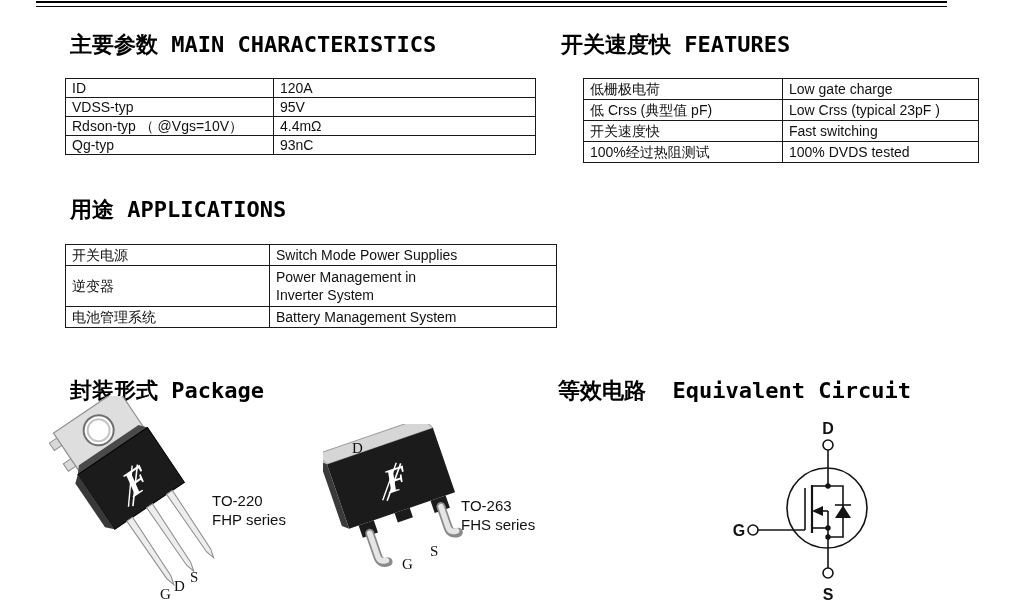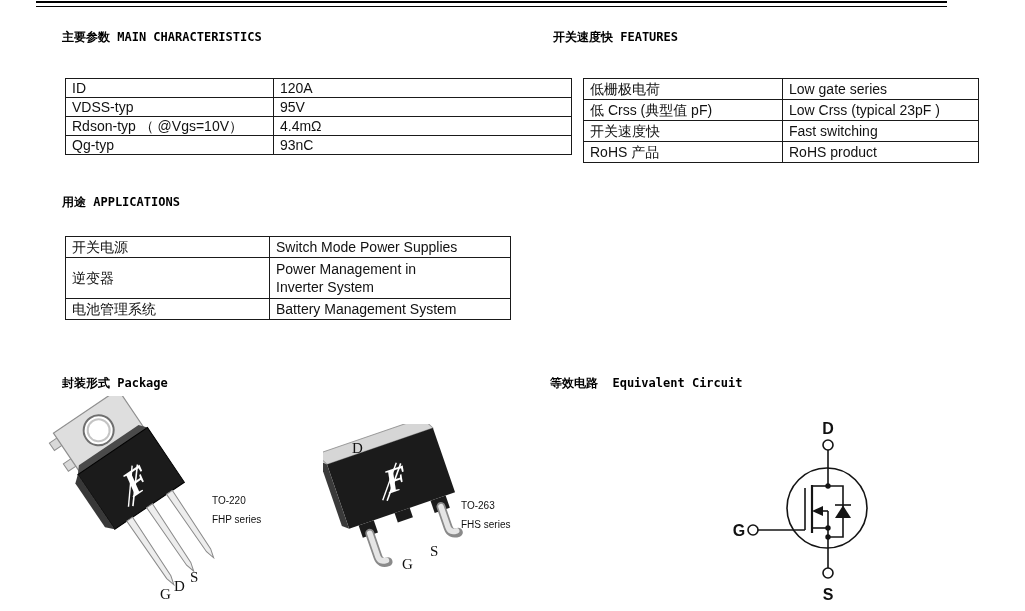--- a/index.html
+++ b/index.html
@@ -1,44 +1,44 @@
 <!DOCTYPE html>
 <html><head>
 <meta charset="utf-8">
 <style>
   html,body{margin:0;padding:0;background:#ffffff;}
   body{width:1025px;height:611px;position:relative;overflow:hidden;
        font-family:"Liberation Sans",sans-serif;color:#111;}
   .abs{position:absolute;}
   .toprule{position:absolute;left:36px;top:1px;width:911px;height:3px;
            border-top:2px solid #000;border-bottom:1px solid #000;}
-  .heading{position:absolute;margin:0;font-family:"DejaVu Sans Mono",monospace;
-           font-weight:700;font-size:12px;line-height:22px;color:#000;white-space:pre;}
+  .heading{position:absolute;margin:8px;font-family:"DejaVu Sans Mono",monospace;
+           font-weight:700;font-size:22px;line-height:22px;color:#000;white-space:pre;}
   table.tbl{position:absolute;border-collapse:collapse;table-layout:fixed;
             font-size:14px;color:#111;background:#fff;}
   table.tbl td{border:1px solid #1a1a1a;padding:0 6px;overflow:hidden;
                white-space:nowrap;vertical-align:middle;line-height:18px;}
   table.tbl td.val{text-align:left;}
   td.pre{white-space:pre-line !important;}
   .vtop td{vertical-align:top;padding-top:2px;}
   .main-tbl td{height:18px;}
   .feat-tbl td{height:20px;}
   .app-tbl td{height:20px;}
   .app-tbl tr.tall td{height:40px;}
   .pin{position:absolute;font-family:"Liberation Serif",serif;font-size:15px;color:#111;}
-  .cap{position:absolute;font-size:10px;line-height:19px;color:#111;}
+  .cap{position:absolute;font-size:15px;line-height:19px;color:#111;}
 </style>
 </head>
 <body>
 
 <div class="toprule"></div>
 
 <h2 class="heading" style="left:62px;top:26px">主要参数 MAIN CHARACTERISTICS</h2>
 
-<table class="tbl main-tbl" style="left:65px;top:78px;width:507px">
+<table class="tbl main-tbl" style="left:65px;top:78px;width:471px">
   <colgroup>
       <col style="width:208px">
       <col>
     </colgroup>
   <tbody>
     <tr>
       <td>ID</td>
       <td class="val">120A</td>
     </tr>
     <tr>
@@ -59,40 +59,40 @@
 <h2 class="heading" style="left:553px;top:26px">开关速度快 FEATURES</h2>
 
 <table class="tbl feat-tbl" style="left:583px;top:78px;width:396px">
   <colgroup>
       <col style="width:199px">
       <col>
     </colgroup>
   <tbody>
     <tr>
       <td>低栅极电荷</td>
-      <td>Low gate series</td>
+      <td>Low gate charge</td>
     </tr>
     <tr>
       <td>低 Crss (典型值 pF)</td>
       <td>Low Crss (typical 23pF )</td>
     </tr>
     <tr>
       <td>开关速度快</td>
       <td>Fast switching</td>
     </tr>
     <tr>
-      <td>RoHS 产品</td>
-      <td>RoHS product</td>
+      <td>100%经过热阻测试</td>
+      <td>100% DVDS tested</td>
     </tr>
   </tbody>
 </table>
 
 <h2 class="heading" style="left:62px;top:191px">用途 APPLICATIONS</h2>
 
-<table class="tbl app-tbl" style="left:65px;top:236px;width:446px">
+<table class="tbl app-tbl" style="left:65px;top:244px;width:492px">
   <colgroup>
       <col style="width:204px">
       <col>
     </colgroup>
   <tbody>
     <tr>
       <td>开关电源</td>
       <td>Switch Mode Power Supplies</td>
     </tr>
     <tr class="tall vtop">

